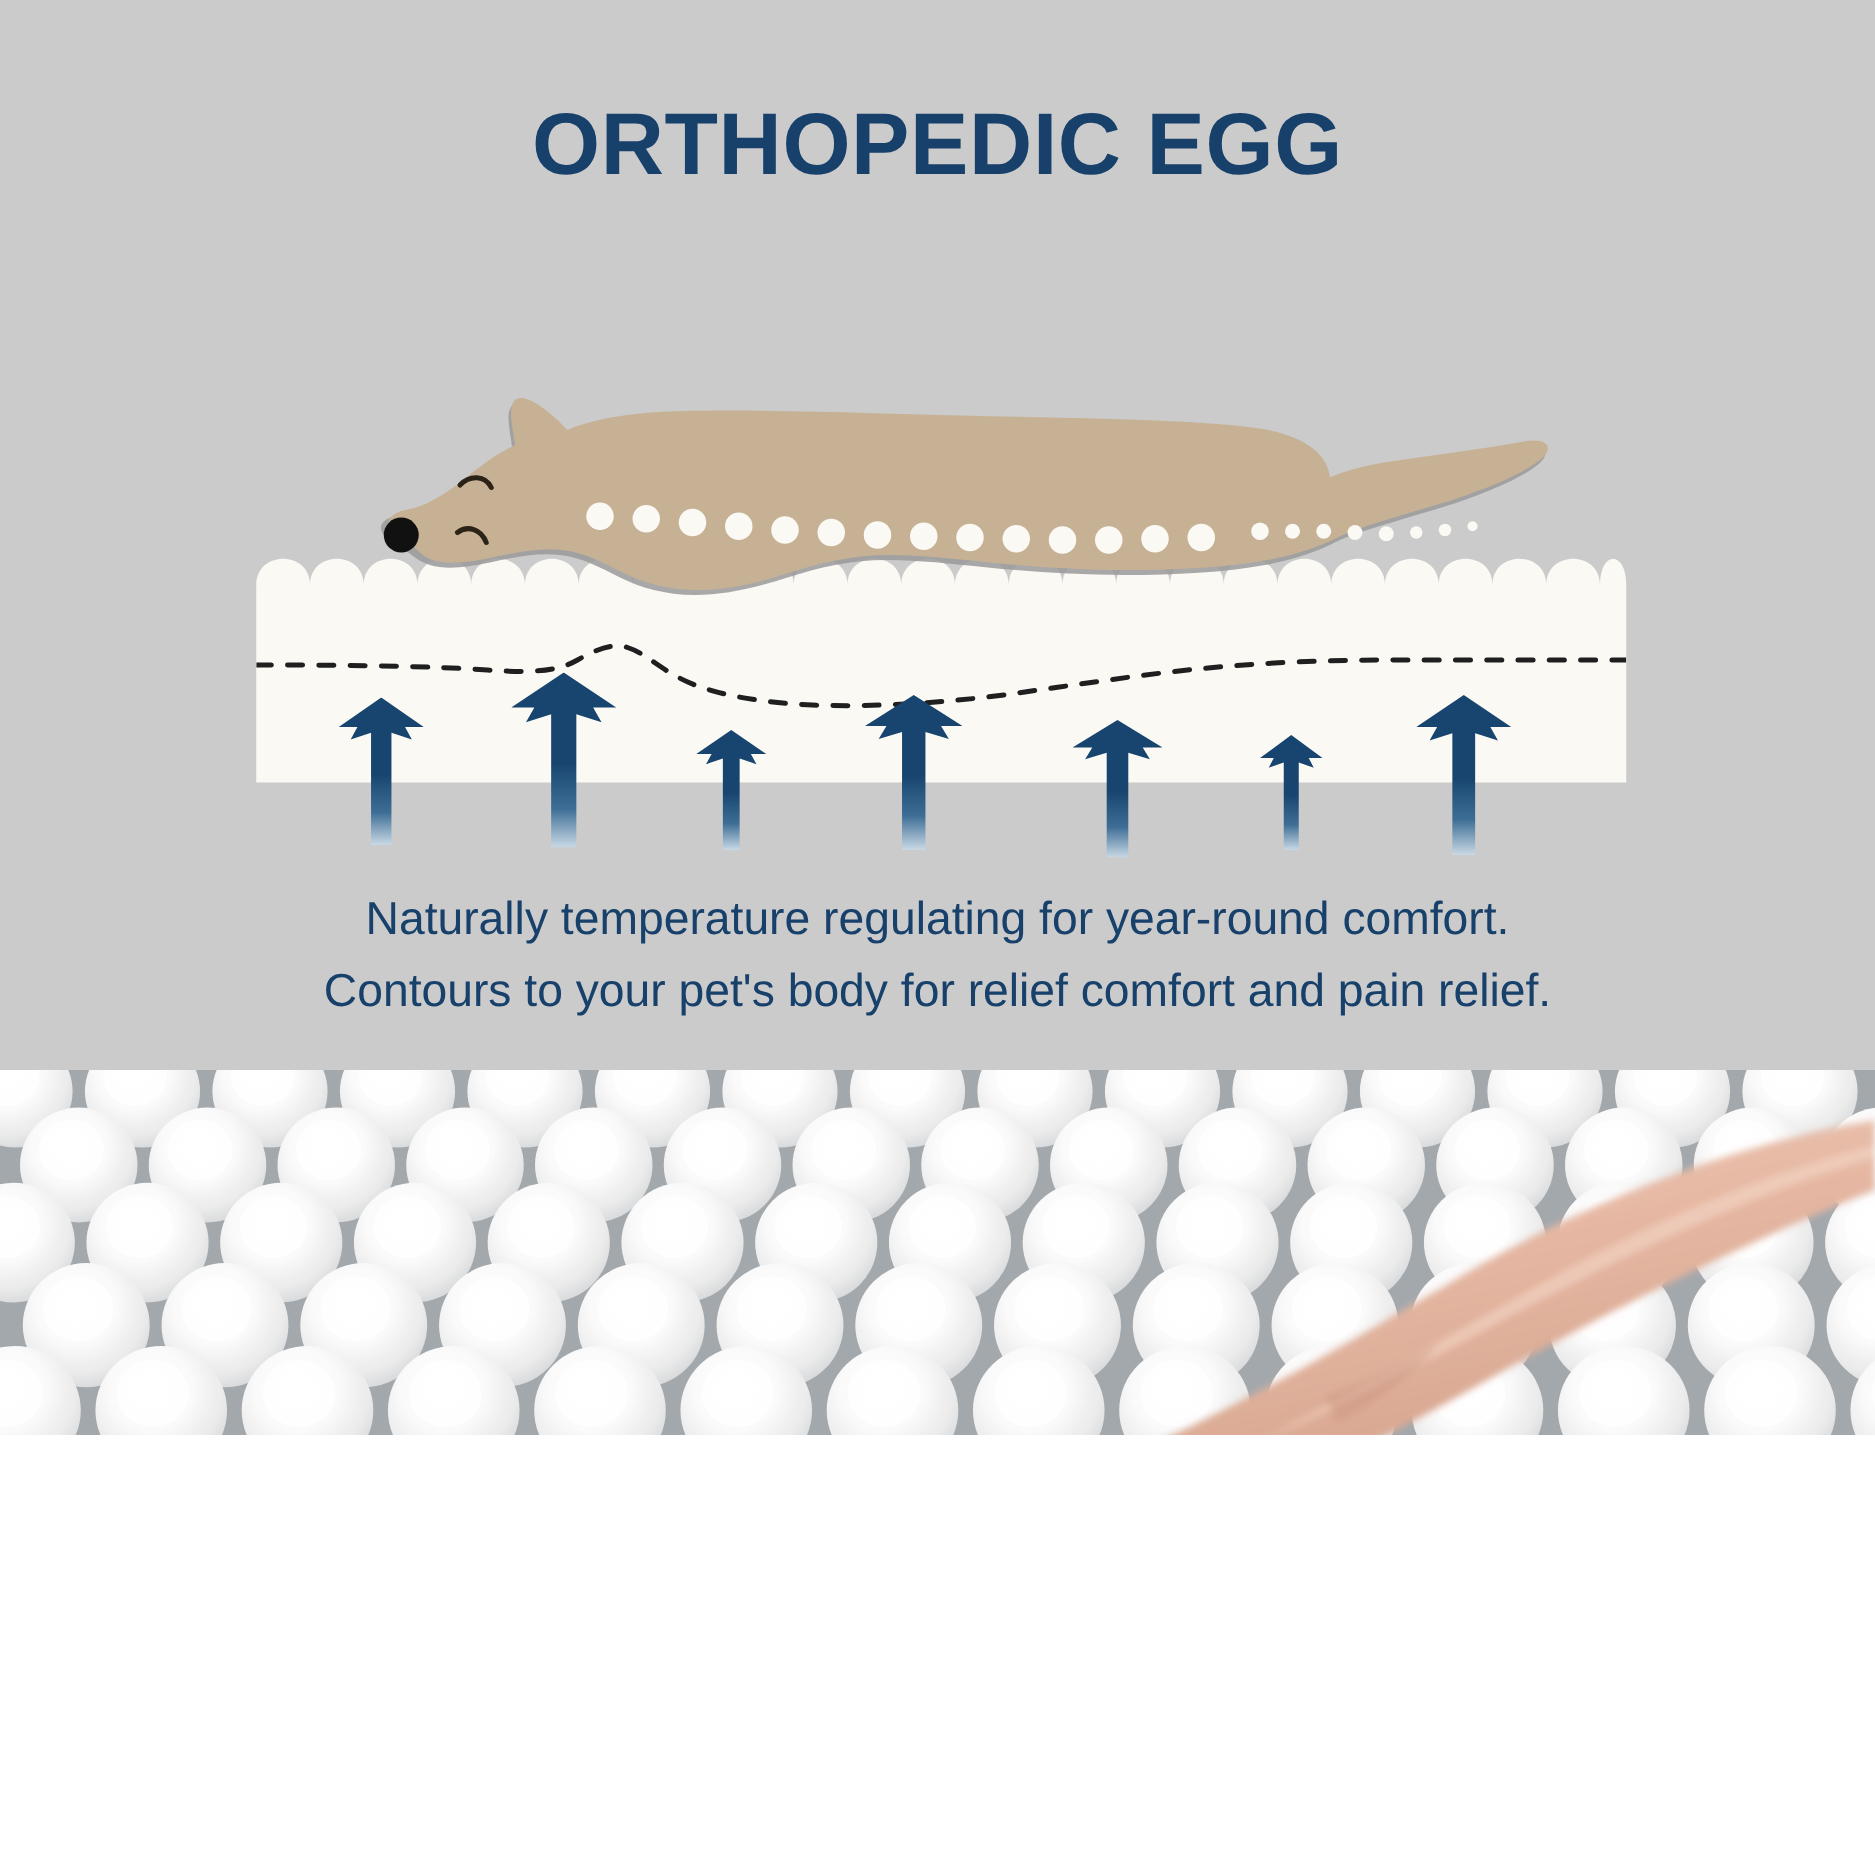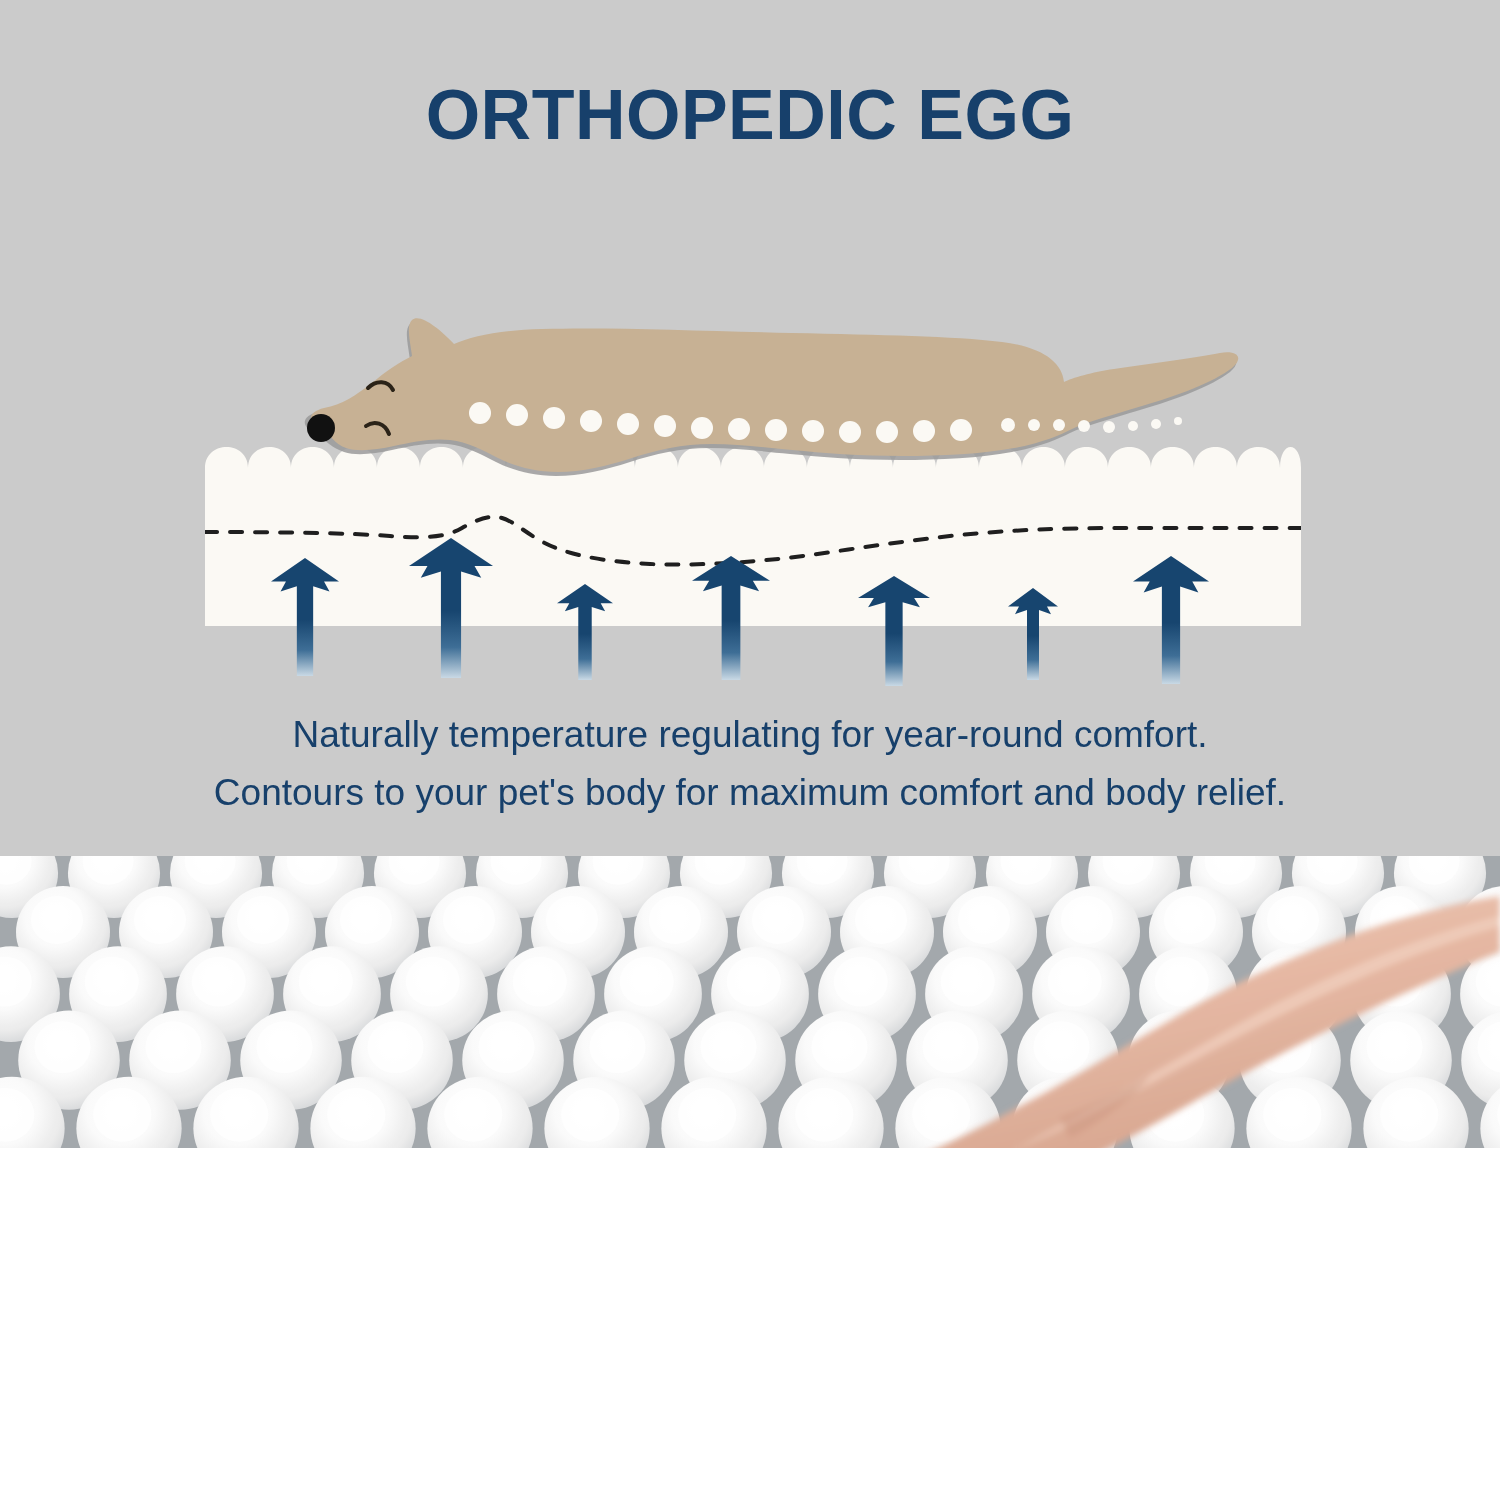--- a/index.html
+++ b/index.html
@@ -273,21 +273,21 @@
           <use href="#arrowShape" x="692" y="256" width="78" height="124"></use>
           <use href="#arrowShape" x="858" y="276" width="72" height="110"></use>
           <use href="#arrowShape" x="1008" y="288" width="50" height="92"></use>
           <use href="#arrowShape" x="1133" y="256" width="76" height="128"></use>
         </g>
       </svg>
     </div>
 
     <div id="caption">
       <span class="cap-line">Naturally temperature regulating for year-round comfort.</span>
-      <span class="cap-line">Contours to your pet's body for maximum comfort and body relief.</span>
+      <span class="cap-line">Contours to your pet's body for relief comfort and pain relief.</span>
     </div>
   </div>
 
   <div id="photo-panel">
     <svg width="1500" height="644" viewBox="0 0 1500 644" xmlns="http://www.w3.org/2000/svg">
       <defs>
 
         <radialGradient id="bumpG" cx="42%" cy="34%" r="70%">
           <stop offset="0%" stop-color="#ffffff"></stop>
           <stop offset="46%" stop-color="#fafafa"></stop>

